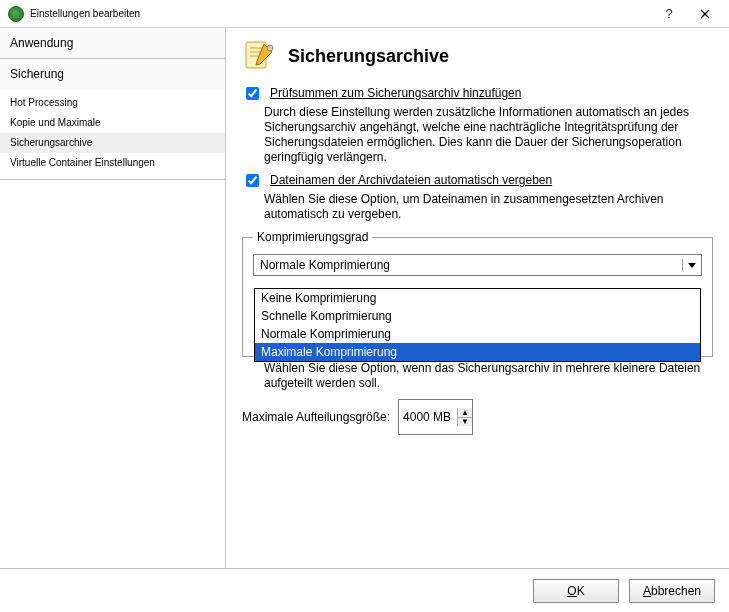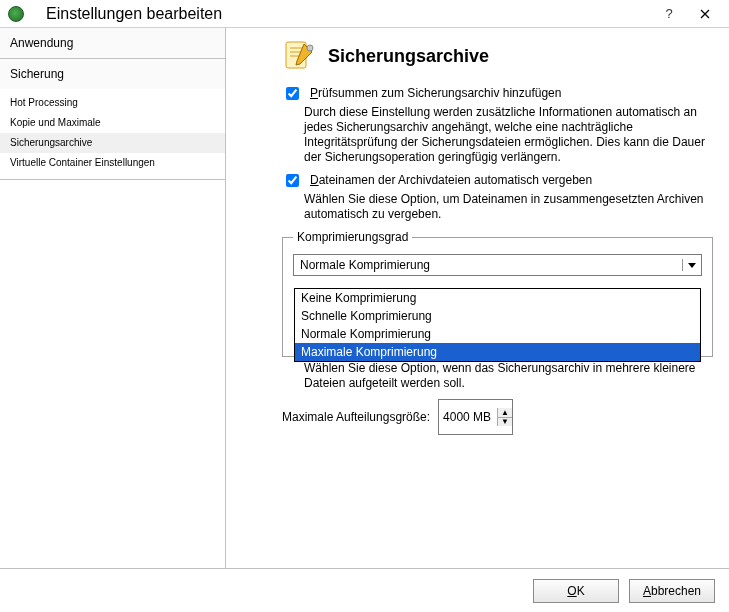--- a/index.html
+++ b/index.html
@@ -20,36 +20,35 @@
     display:flex; align-items:center;
     padding:0 6px 0 8px;
     border-bottom:1px solid #d0d0d0;
   }
   .title-icon {
     width:16px; height:16px; margin-right:6px;
     border-radius:50%;
     background: radial-gradient(circle at 6px 6px,#4caf50 0%,#2e7d32 70%,#1b5e20 100%);
     border:1px solid #1b5e20;
   }
-  .titlebar .title-text { flex:1; font-size:16px;margin-left:16px; }
+  .titlebar .title-text { flex:1; font-size:10px; }
   .title-btn {
     width:36px; height:24px;
     display:flex; align-items:center; justify-content:center;
     font-size:14px; font-family:Arial,sans-serif;
     color:#333;
   }
   .title-btn.help { font-size:13px; }
   .title-btn.close svg { width:10px; height:10px; }
 
   
   .main {
     position:absolute;
     top:28px; bottom:44px; left:0; right:0;
     display:flex;
-    gap:40px;
   }
   .sidebar {
     width:226px;
     border-right:1px solid #c0c0c0;
     display:flex; flex-direction:column;
   }
   .content {
     flex:1;
     padding:10px 16px 10px 16px;
     position:relative;
@@ -74,21 +73,21 @@
   .nav-footer .nav-header { border-top:1px solid #c0c0c0; }
 
   
   .content-header { display:flex; align-items:center; margin:0 0 12px 0; }
   .content-header .icon {
     width:36px; height:36px; margin-right:10px;
     display:flex; align-items:center; justify-content:center;
   }
   .content-header h1 { margin:0; font-size:18px; font-weight:700; }
 
-  .opt-row { display:flex; gap:8px; margin:6px 0 2px 0; }
+  .opt-row { display:flex; gap:8px; margin:6px 0 2px 0;text-decoration:underline; }
   .opt-row input[type=checkbox]{ margin-top:1px; }
   .opt-label { }
   .opt-label .ul { text-decoration:underline; }
   .opt-desc { margin:2px 0 8px 22px; color:#000; line-height:15px; }
 
   
   fieldset.group {
     border:1px solid #a0a0a0;
     margin:6px 0 10px 0;
     padding:10px 10px 8px 10px;

